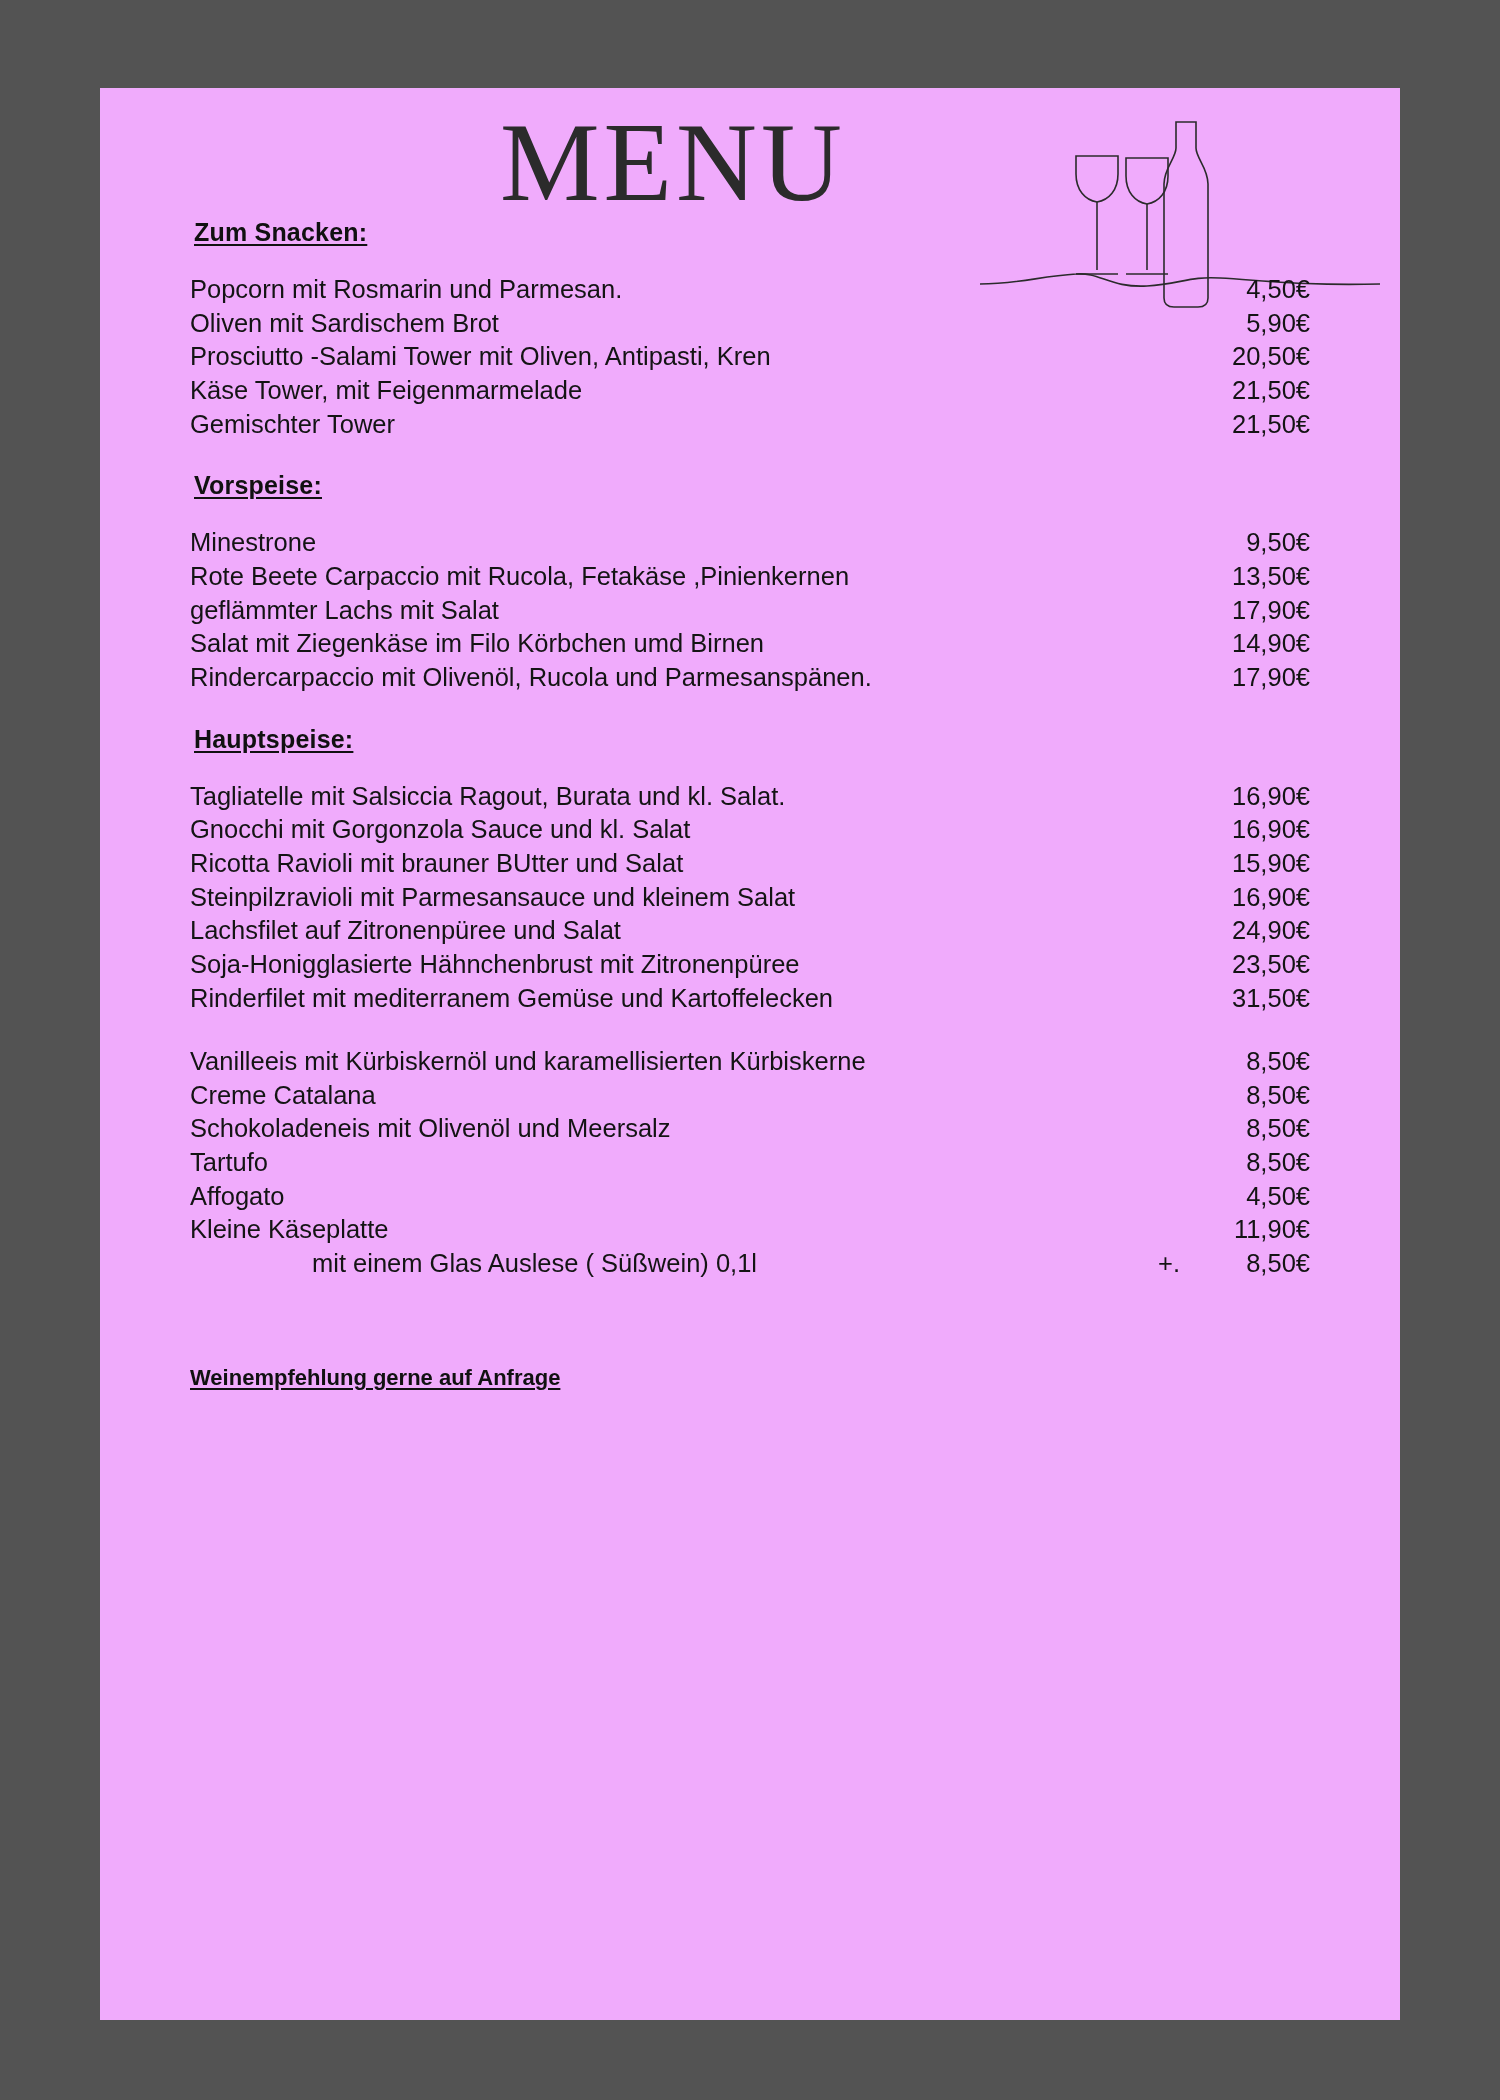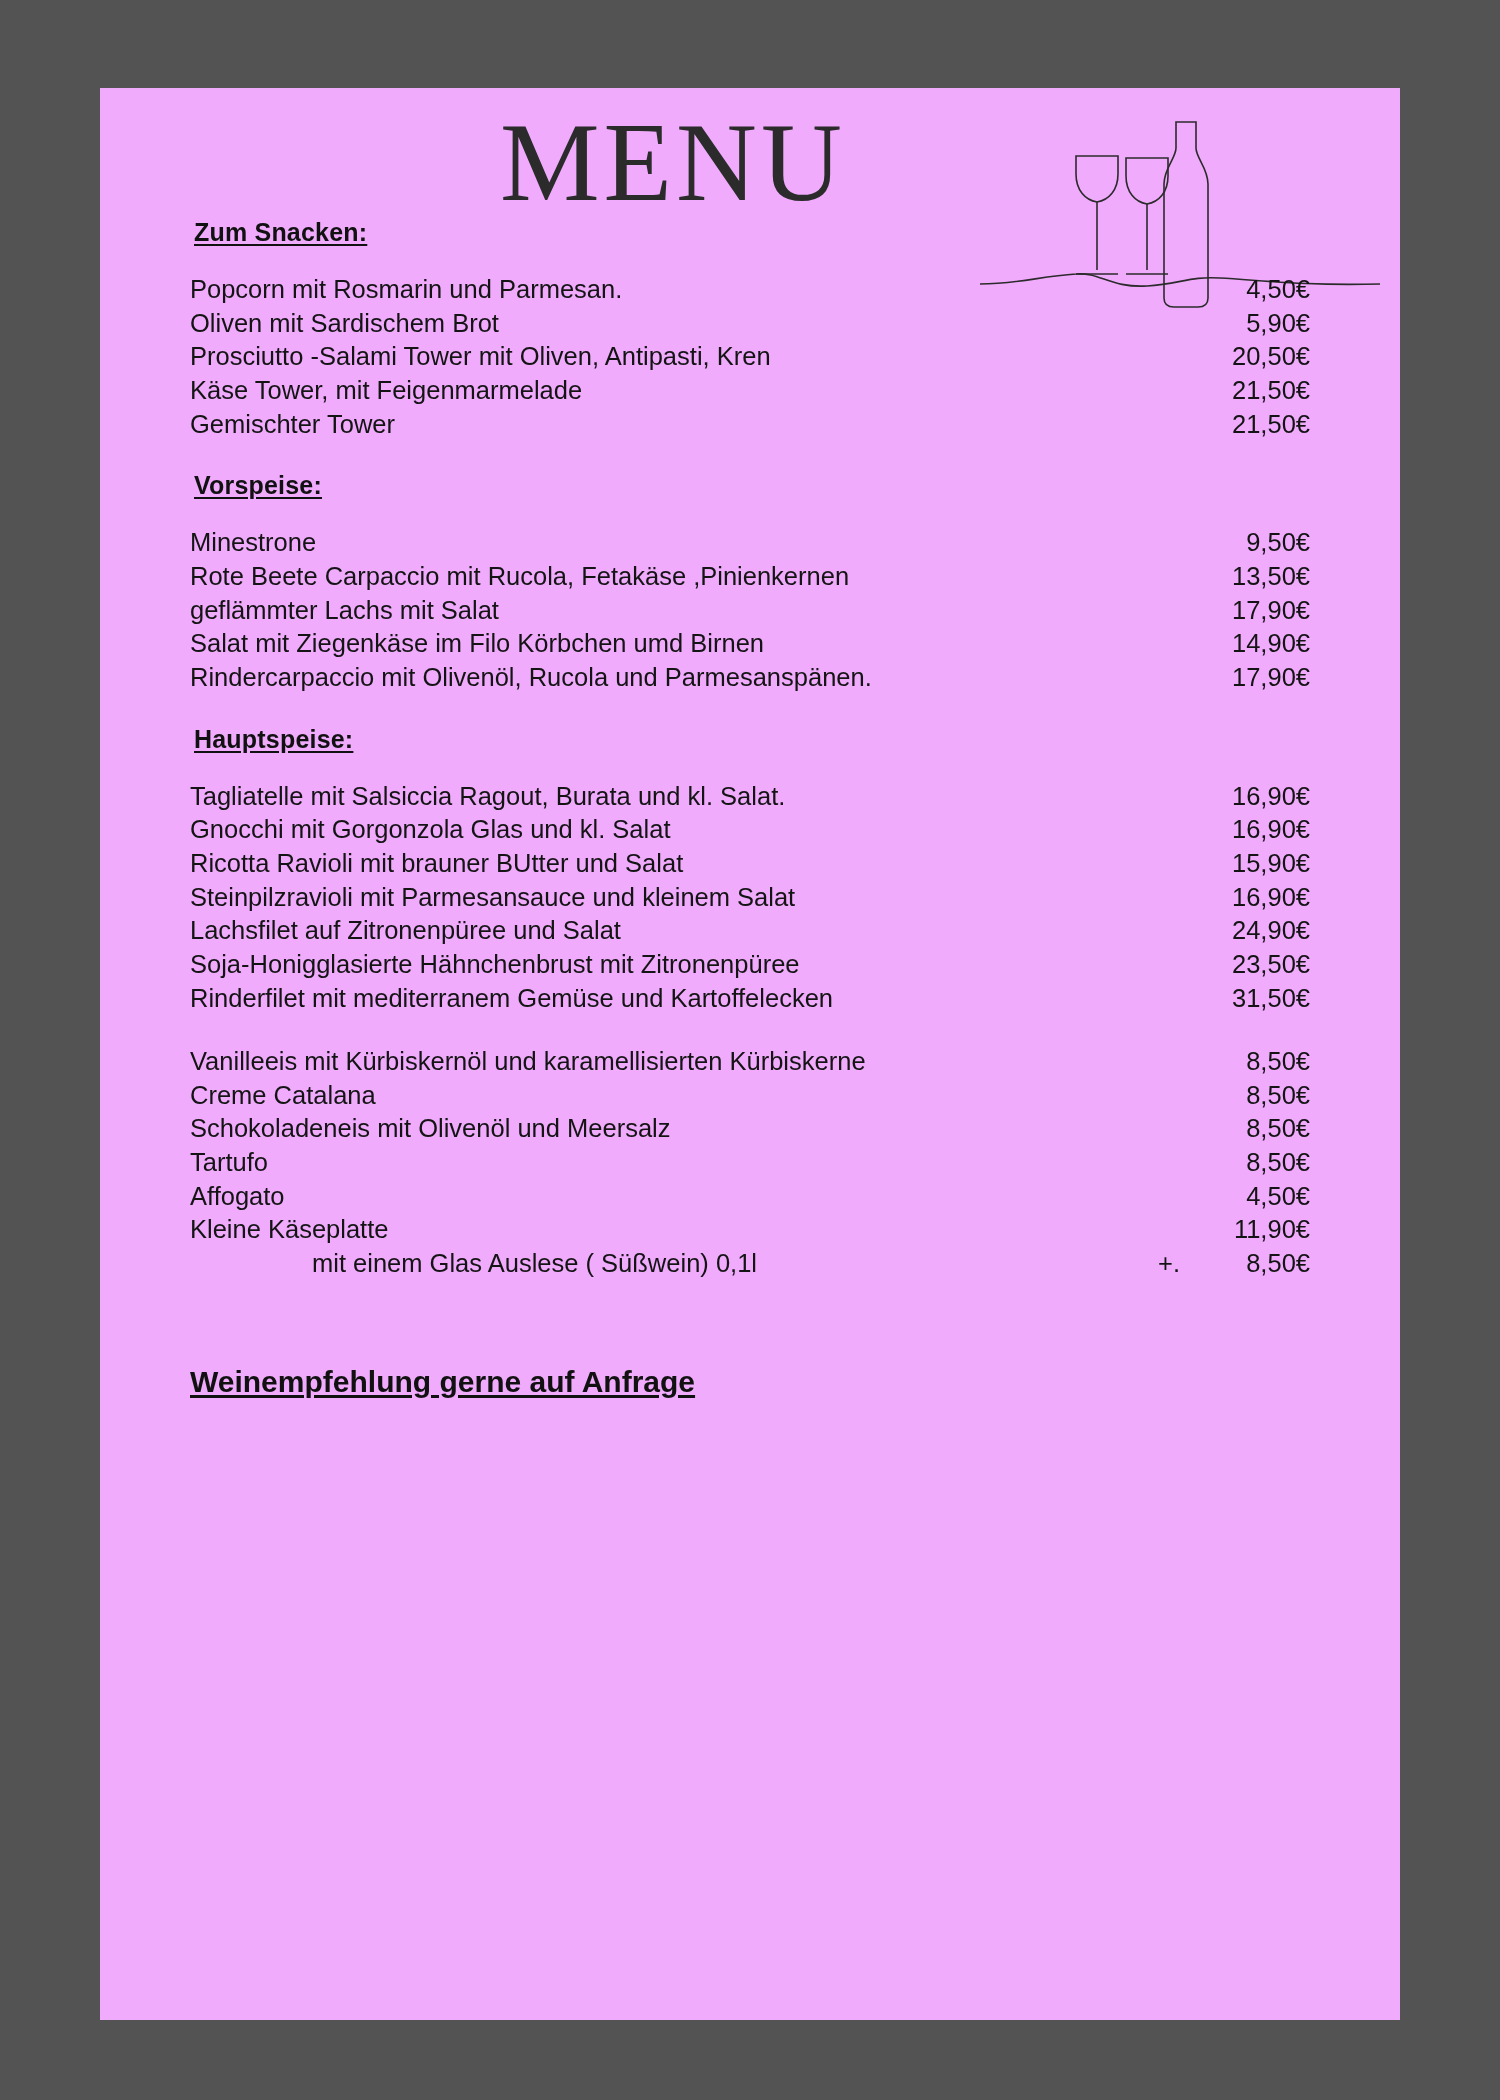--- a/index.html
+++ b/index.html
@@ -83,21 +83,21 @@
   }
   .row .plus {
     flex: 0 0 auto;
     width: 42px;
     text-align: left;
   }
   .row.indent .name {
     padding-left: 122px;
   }
   .footer-note {
-    font-size: 30px;
+    font-size: 22px;
     font-weight: bold;
     text-decoration: underline;
     text-underline-offset: 3px;
     color: #111;
     margin-top: 84px;
   }
   .snack-head {
     margin-top: 0;
   }
 </style>
@@ -187,21 +187,21 @@
     </div>
 
     <div class="section">
       <div class="section-head">Hauptspeise:</div>
       <div class="row">
         <span class="name">Tagliatelle mit Salsiccia Ragout, Burata und kl. Salat.</span>
         <span class="spacer"></span>
         <span class="price">16,90€</span>
       </div>
       <div class="row">
-        <span class="name">Gnocchi mit Gorgonzola Glas und kl. Salat</span>
+        <span class="name">Gnocchi mit Gorgonzola Sauce und kl. Salat</span>
         <span class="spacer"></span>
         <span class="price">16,90€</span>
       </div>
       <div class="row">
         <span class="name">Ricotta Ravioli mit brauner BUtter und Salat</span>
         <span class="spacer"></span>
         <span class="price">15,90€</span>
       </div>
       <div class="row">
         <span class="name">Steinpilzravioli mit Parmesansauce und kleinem Salat</span>

